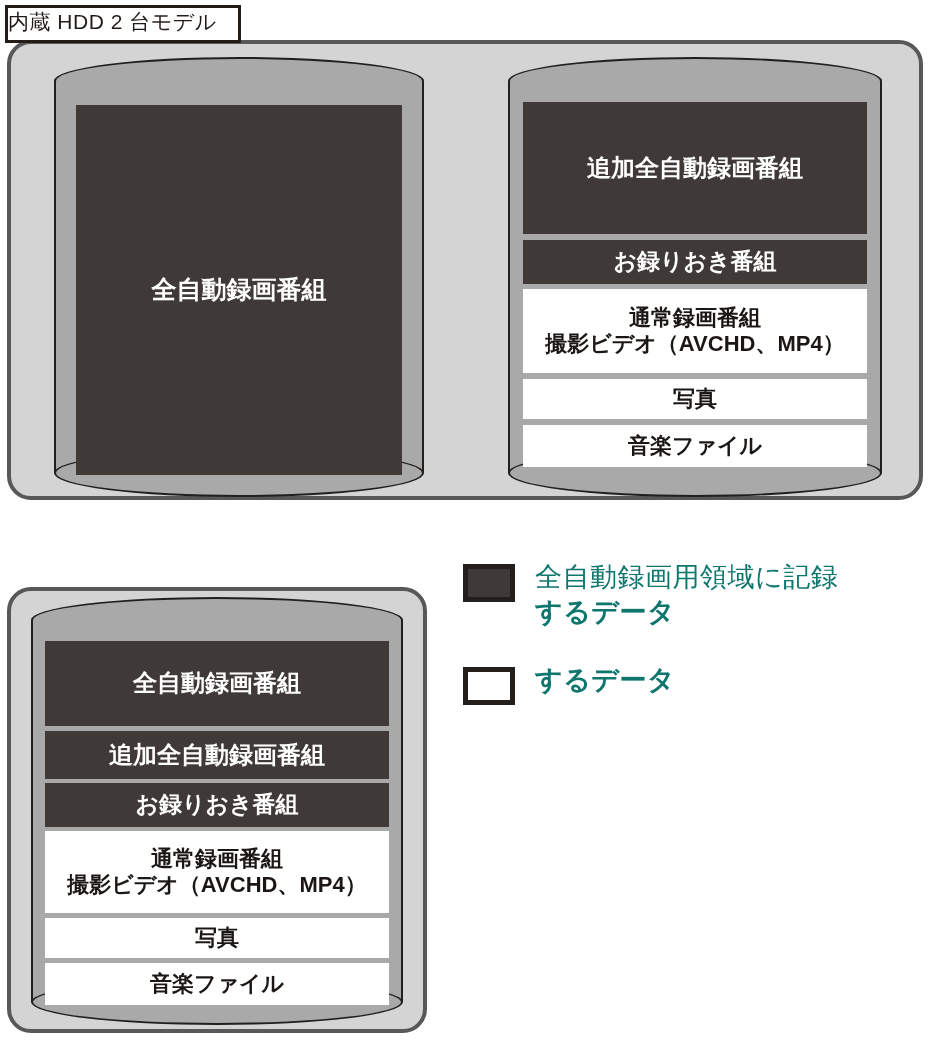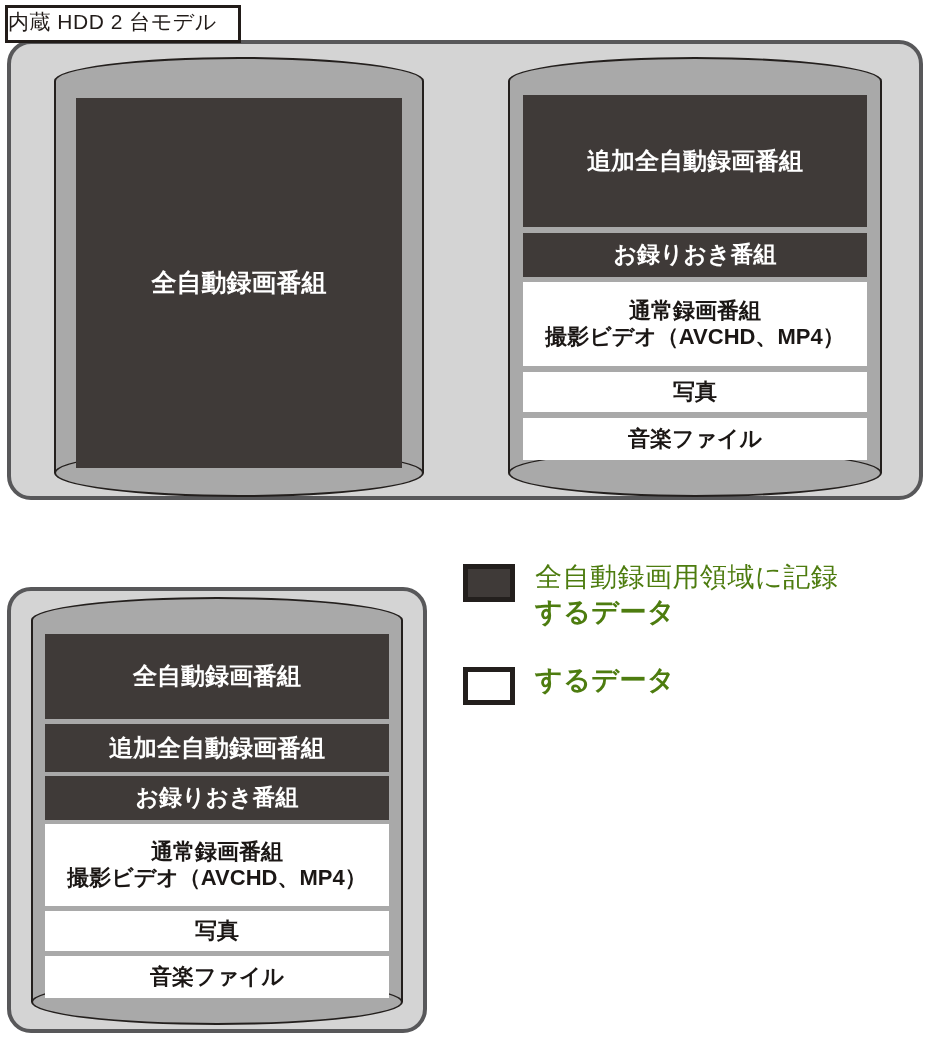--- a/index.html
+++ b/index.html
@@ -76,20 +76,21 @@
   }
 
   
   .blocks{position:absolute;z-index:4;}
   .blk{
     position:absolute;left:0;right:0;
     display:flex;flex-direction:column;
     align-items:center;justify-content:center;
     box-sizing:border-box;
     text-align:center;
+    margin-top:7px;
   }
   .blk.dark{background:#3f3a38;color:#ffffff;}
   .blk.light{background:#ffffff;color:#1b1715;}
   .blk .line{
     font-weight:bold;
     line-height:1.18;
     white-space:nowrap;
   }
 
   
@@ -101,21 +102,21 @@
     border:5px solid #231f1d;
     flex:0 0 auto;
     margin-top:4px;
   }
   .swatch.filled{background:#3f3a38;}
   .swatch.hollow{background:#ffffff;}
   .legend-text{
     margin-left:20px;
     font-size:27px;
     line-height:1.28;
-    color:#4d7c0f;
+    color:#0f766e;
     letter-spacing:.5px;
   }
   .legend-text .l2{display:block;font-weight:bold;}
 </style>
 </head>
 <body>
 
 <div id="stage">
 
   <div class="panel" id="panel-top">

